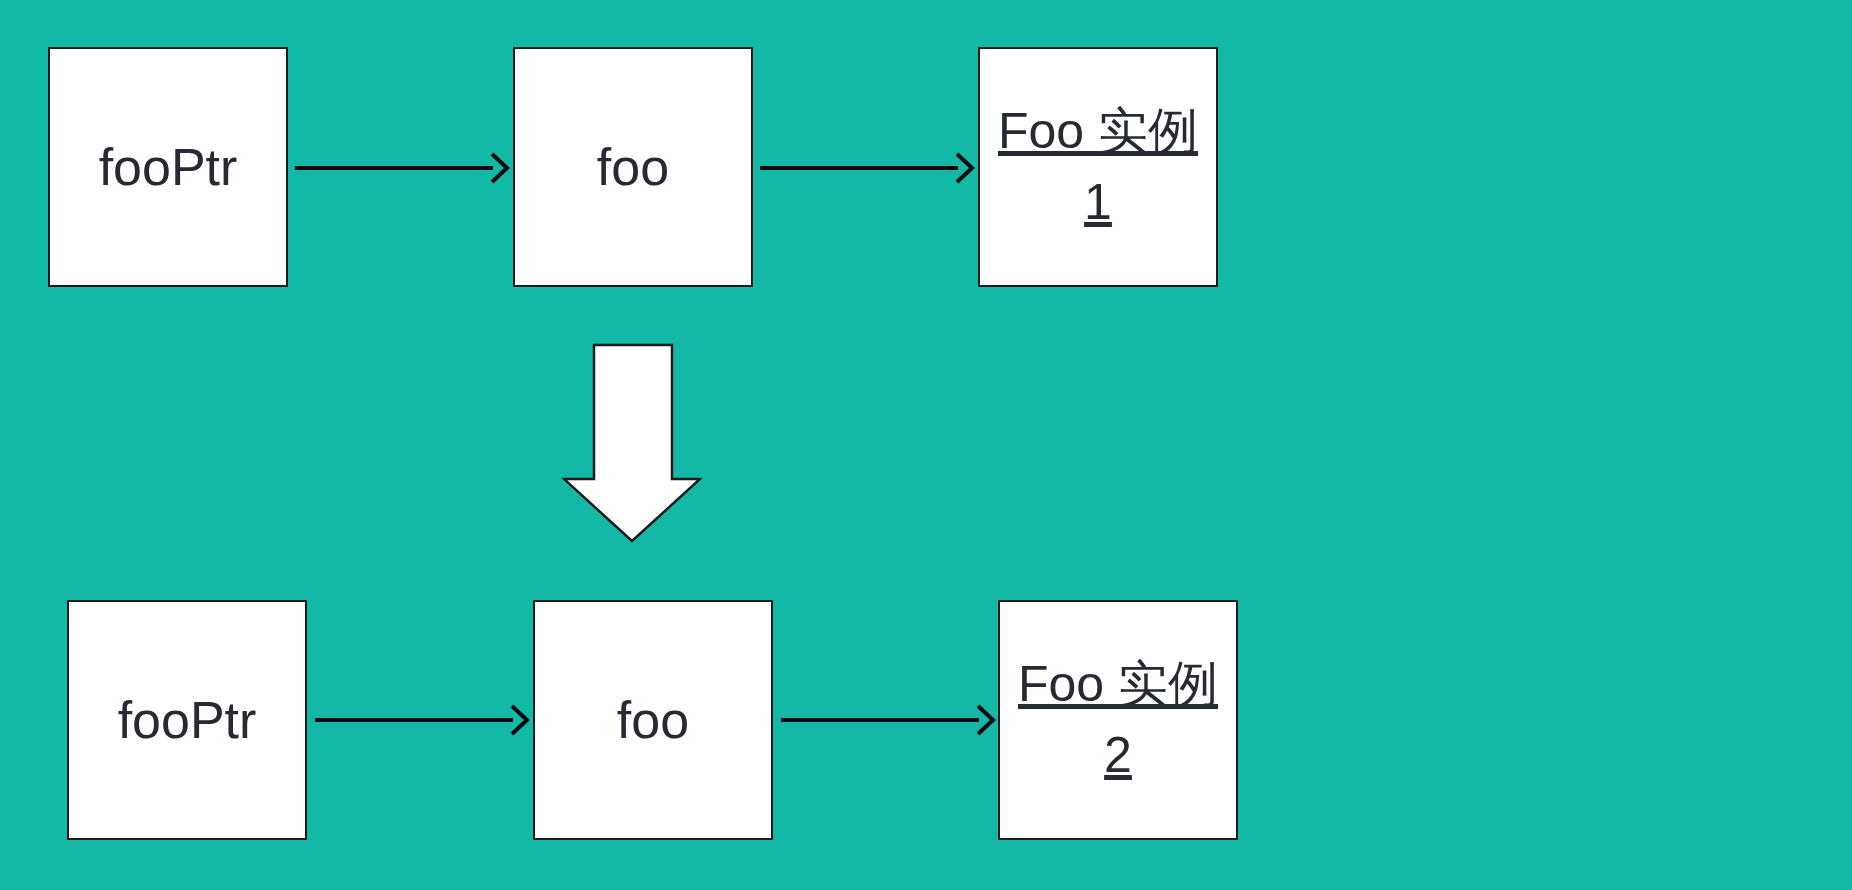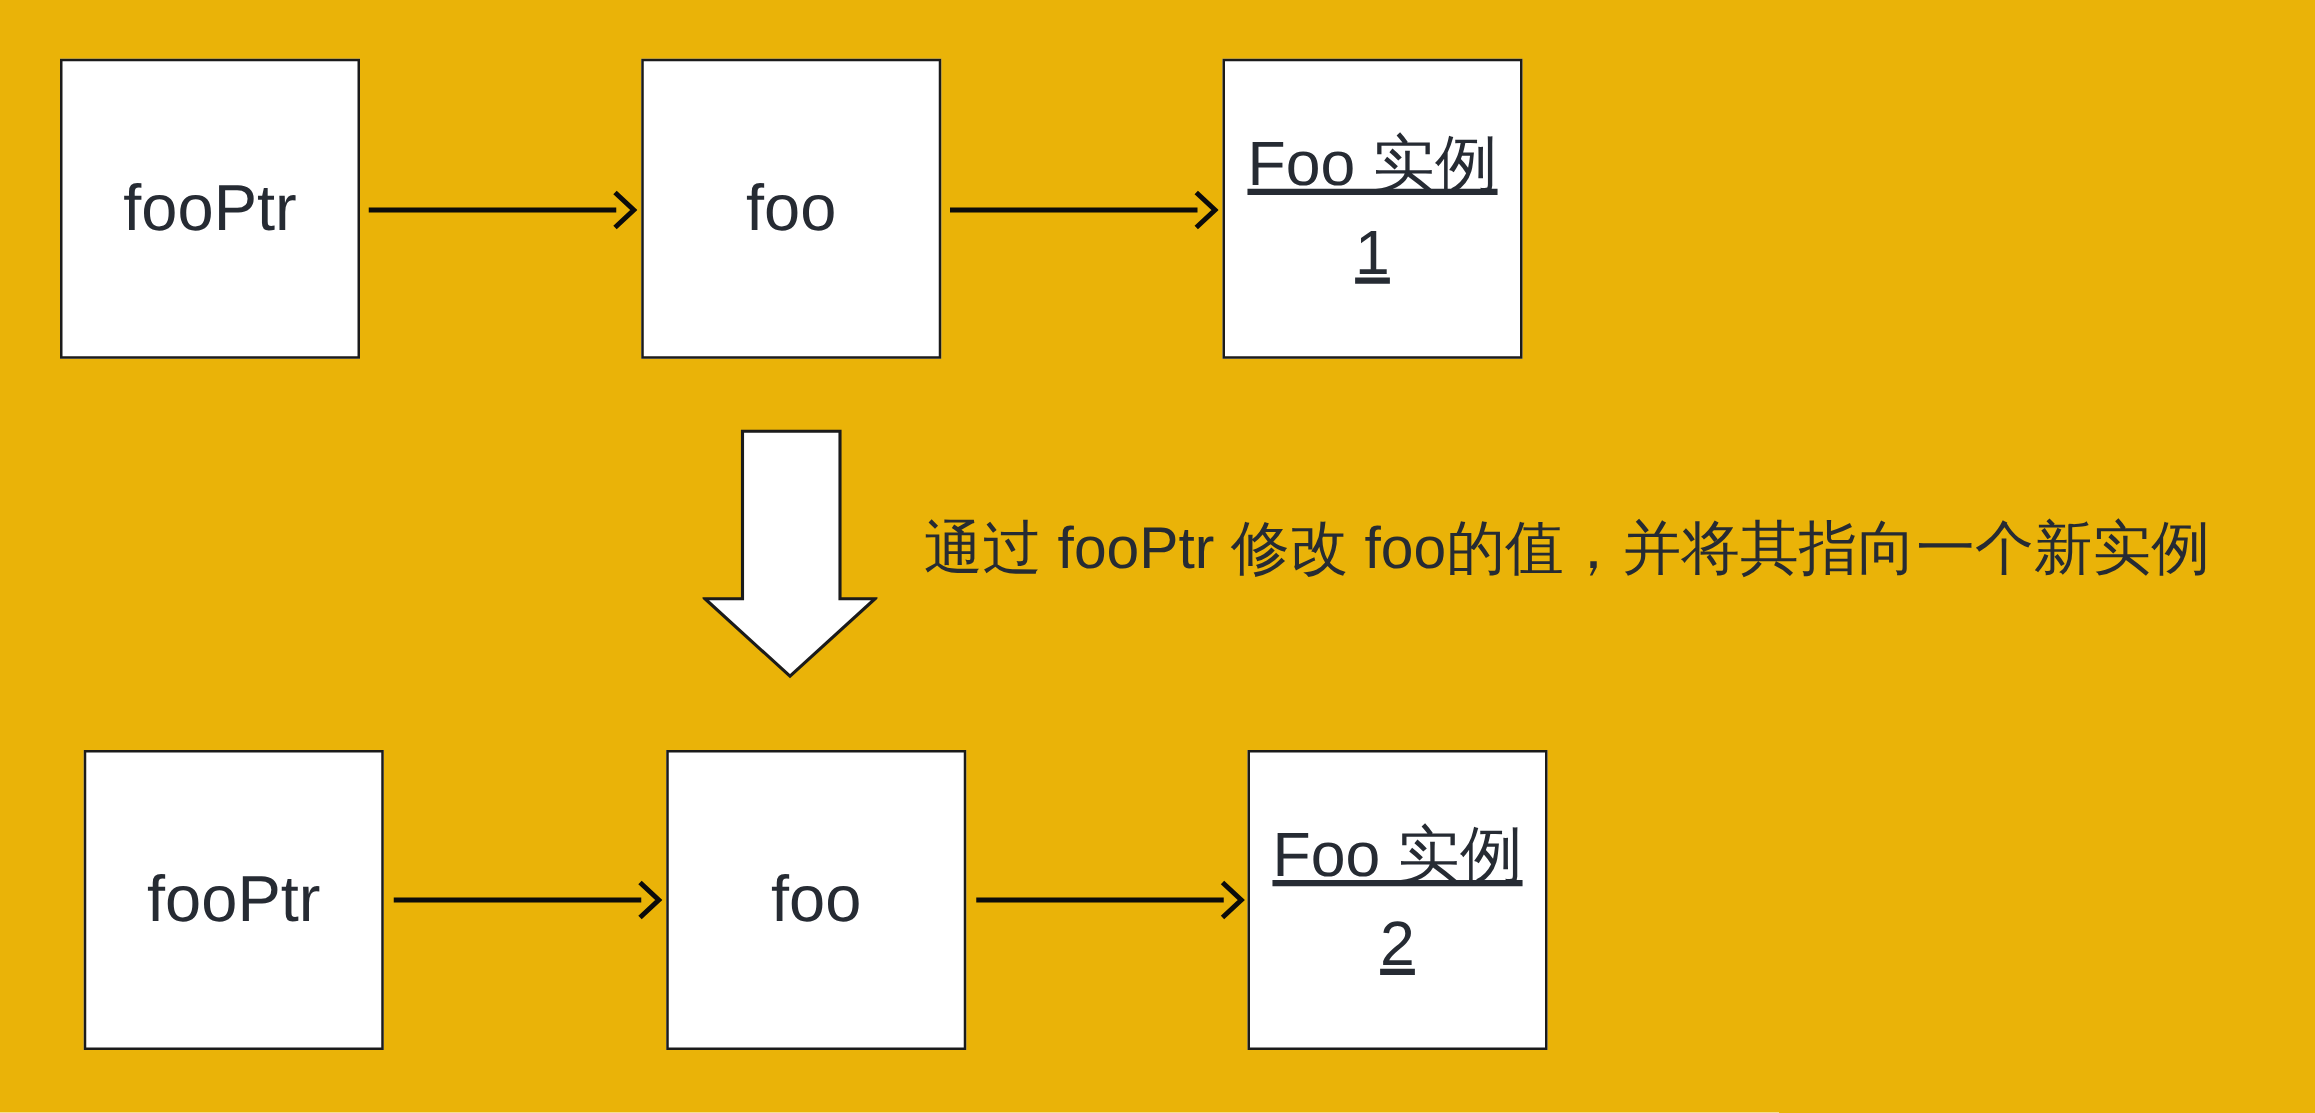--- a/index.html
+++ b/index.html
@@ -4,21 +4,21 @@
 <style>
   html, body {
     margin: 0;
     padding: 0;
     background: #ffffff;
   }
   #canvas {
     position: relative;
     width: 1852px;
     height: 890px;
-    background: #eab308;
+    background: #14b8a6;
     overflow: hidden;
     font-family: "Liberation Sans", "DejaVu Sans", sans-serif;
   }
   .box {
     position: absolute;
     box-sizing: border-box;
     width: 240px;
     height: 240px;
     border: 2px solid #1b1b1b;
     background: #ffffff;
@@ -85,21 +85,20 @@
 
   <div class="box" style="left:978px; top:47px;">
     <span class="label-line">Foo 实例</span>
     <span class="label-line">1</span>
   </div>
 
   <svg class="bigarrow" style="left:562px; top:343px;" viewBox="0 0 140 200">
     <polygon points="32,2 110,2 110,136 138,136 70,198 2,136 32,136" fill="#ffffff" stroke="#1b1b1b" stroke-width="2.5" stroke-linejoin="miter"></polygon>
   </svg>
 
-  <div class="annotation">通过 fooPtr 修改 foo的值，并将其指向一个新实例</div>
 
   <div class="box" style="left:67px; top:600px;">
     <span class="label-single">fooPtr</span>
   </div>
 
   <svg class="harrow" style="left:314px; top:700px;" viewBox="0 0 216 40">
     <line x1="1" y1="20" x2="199" y2="20" stroke="#0b0b0b" stroke-width="4"></line>
     <path d="M 198 6 L 213 20 L 198 34" fill="none" stroke="#0b0b0b" stroke-width="4"></path>
   </svg>
 

